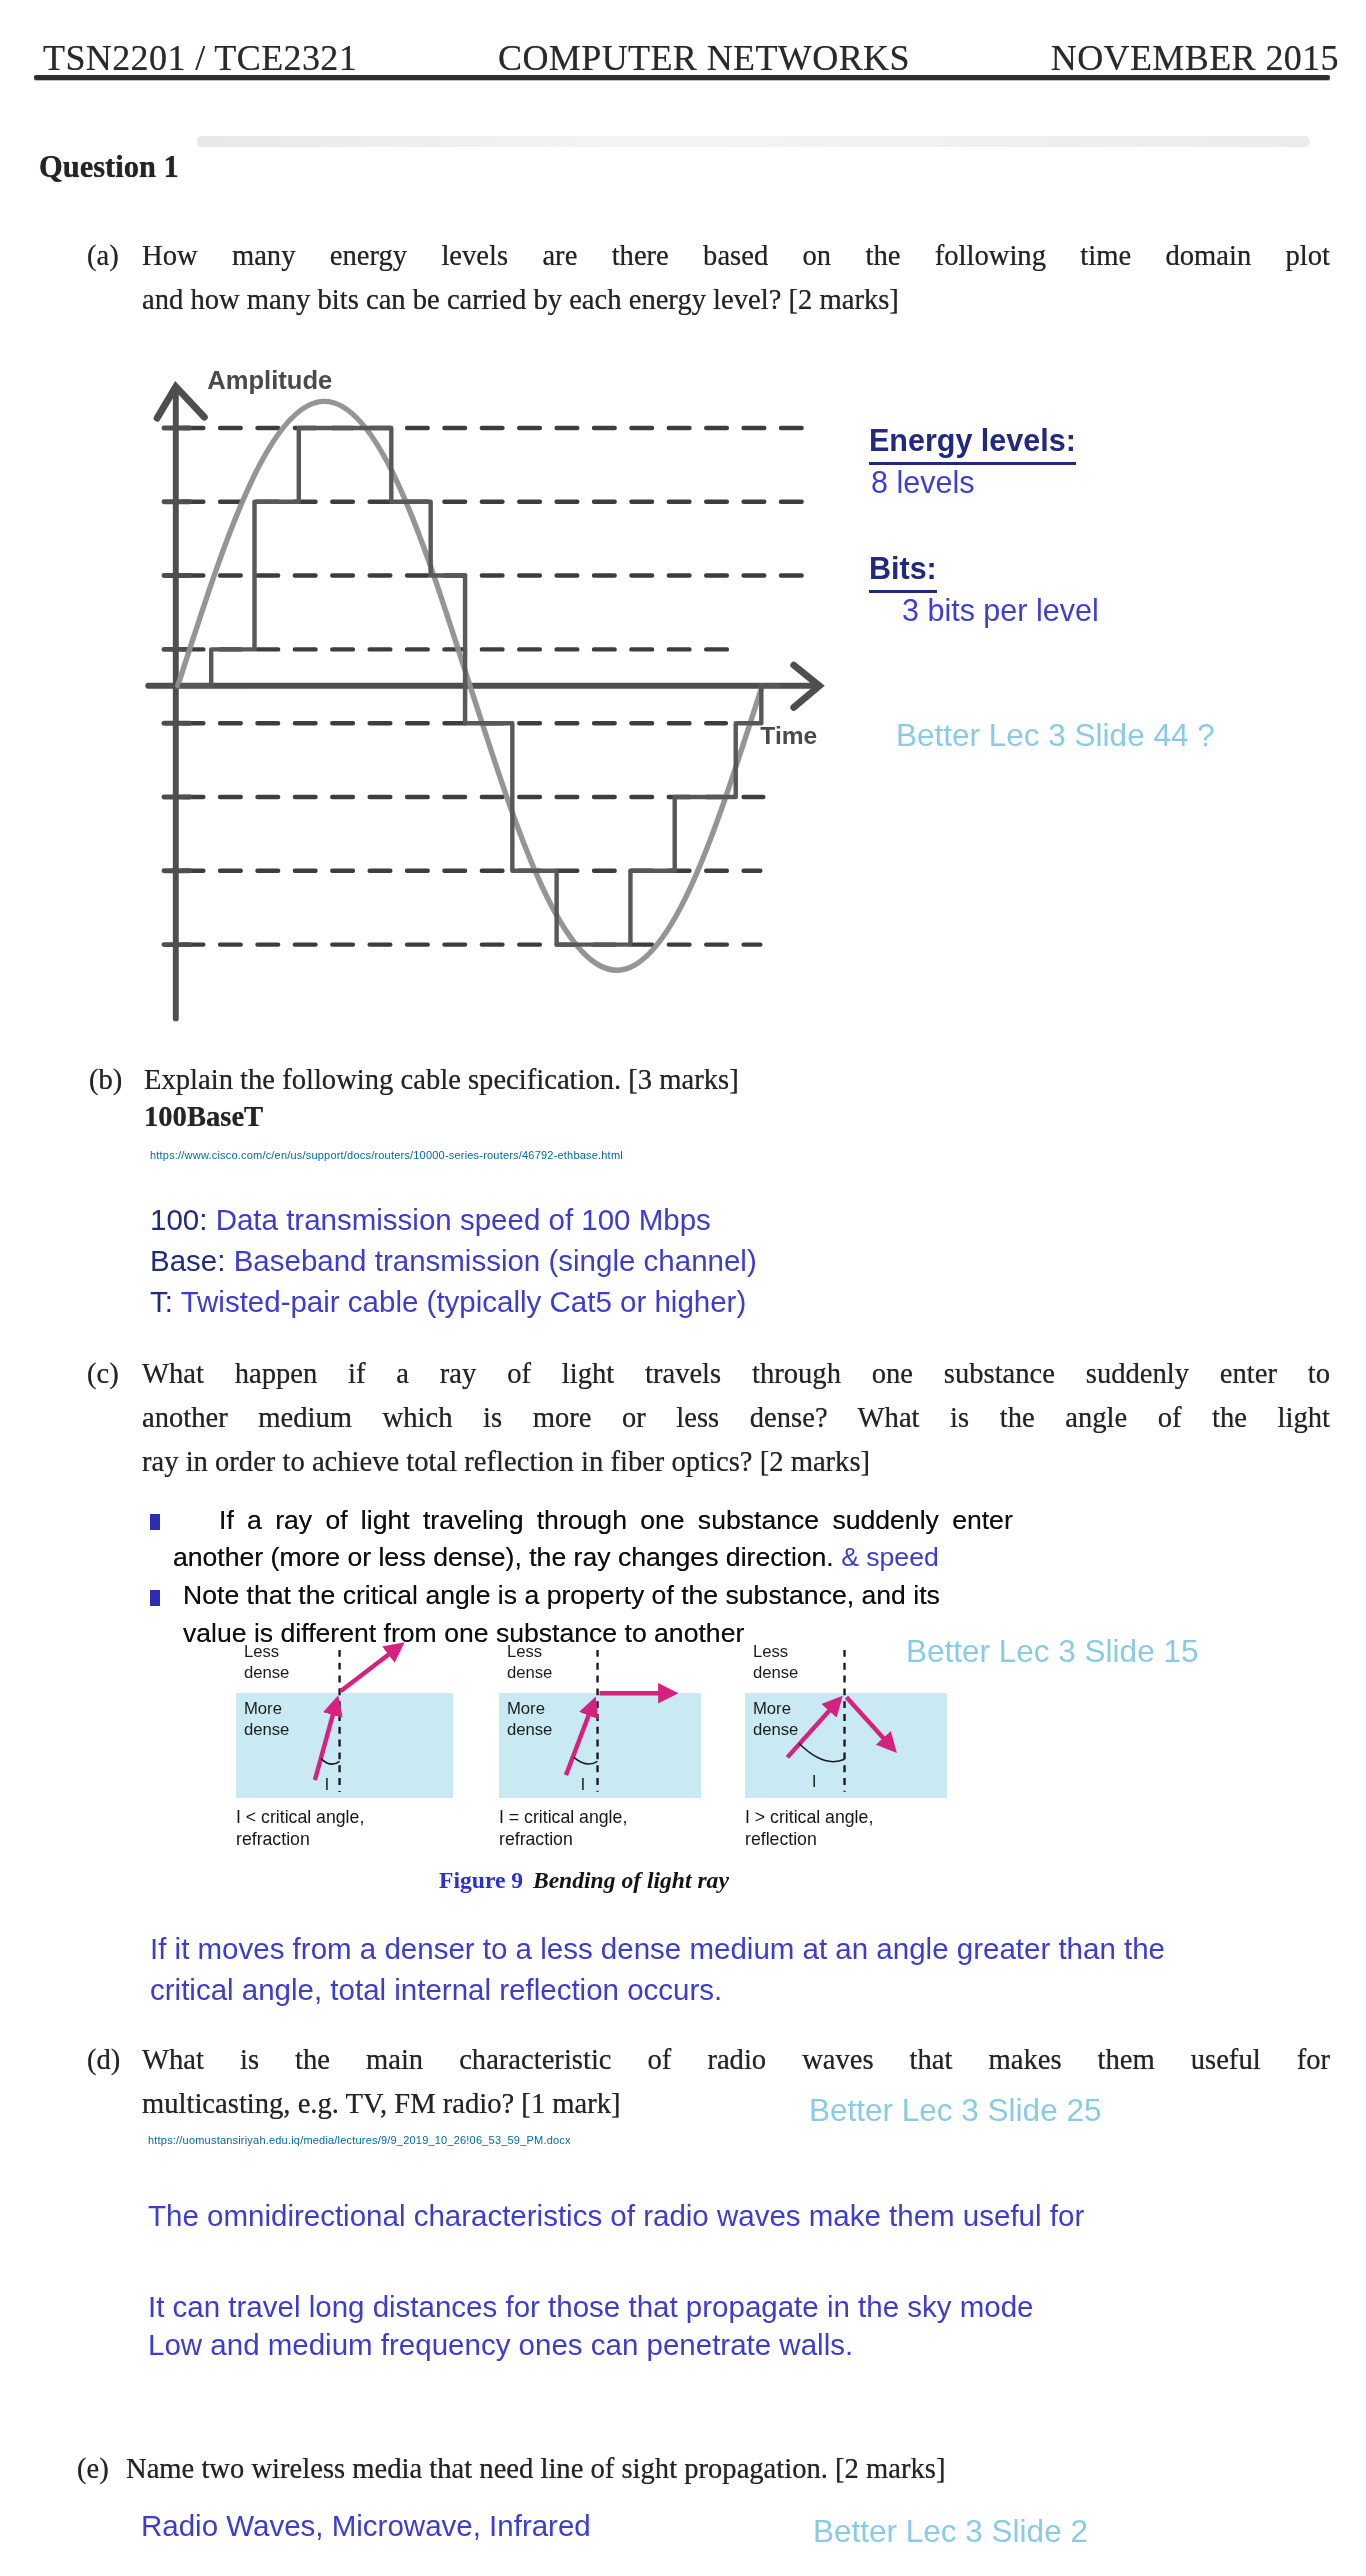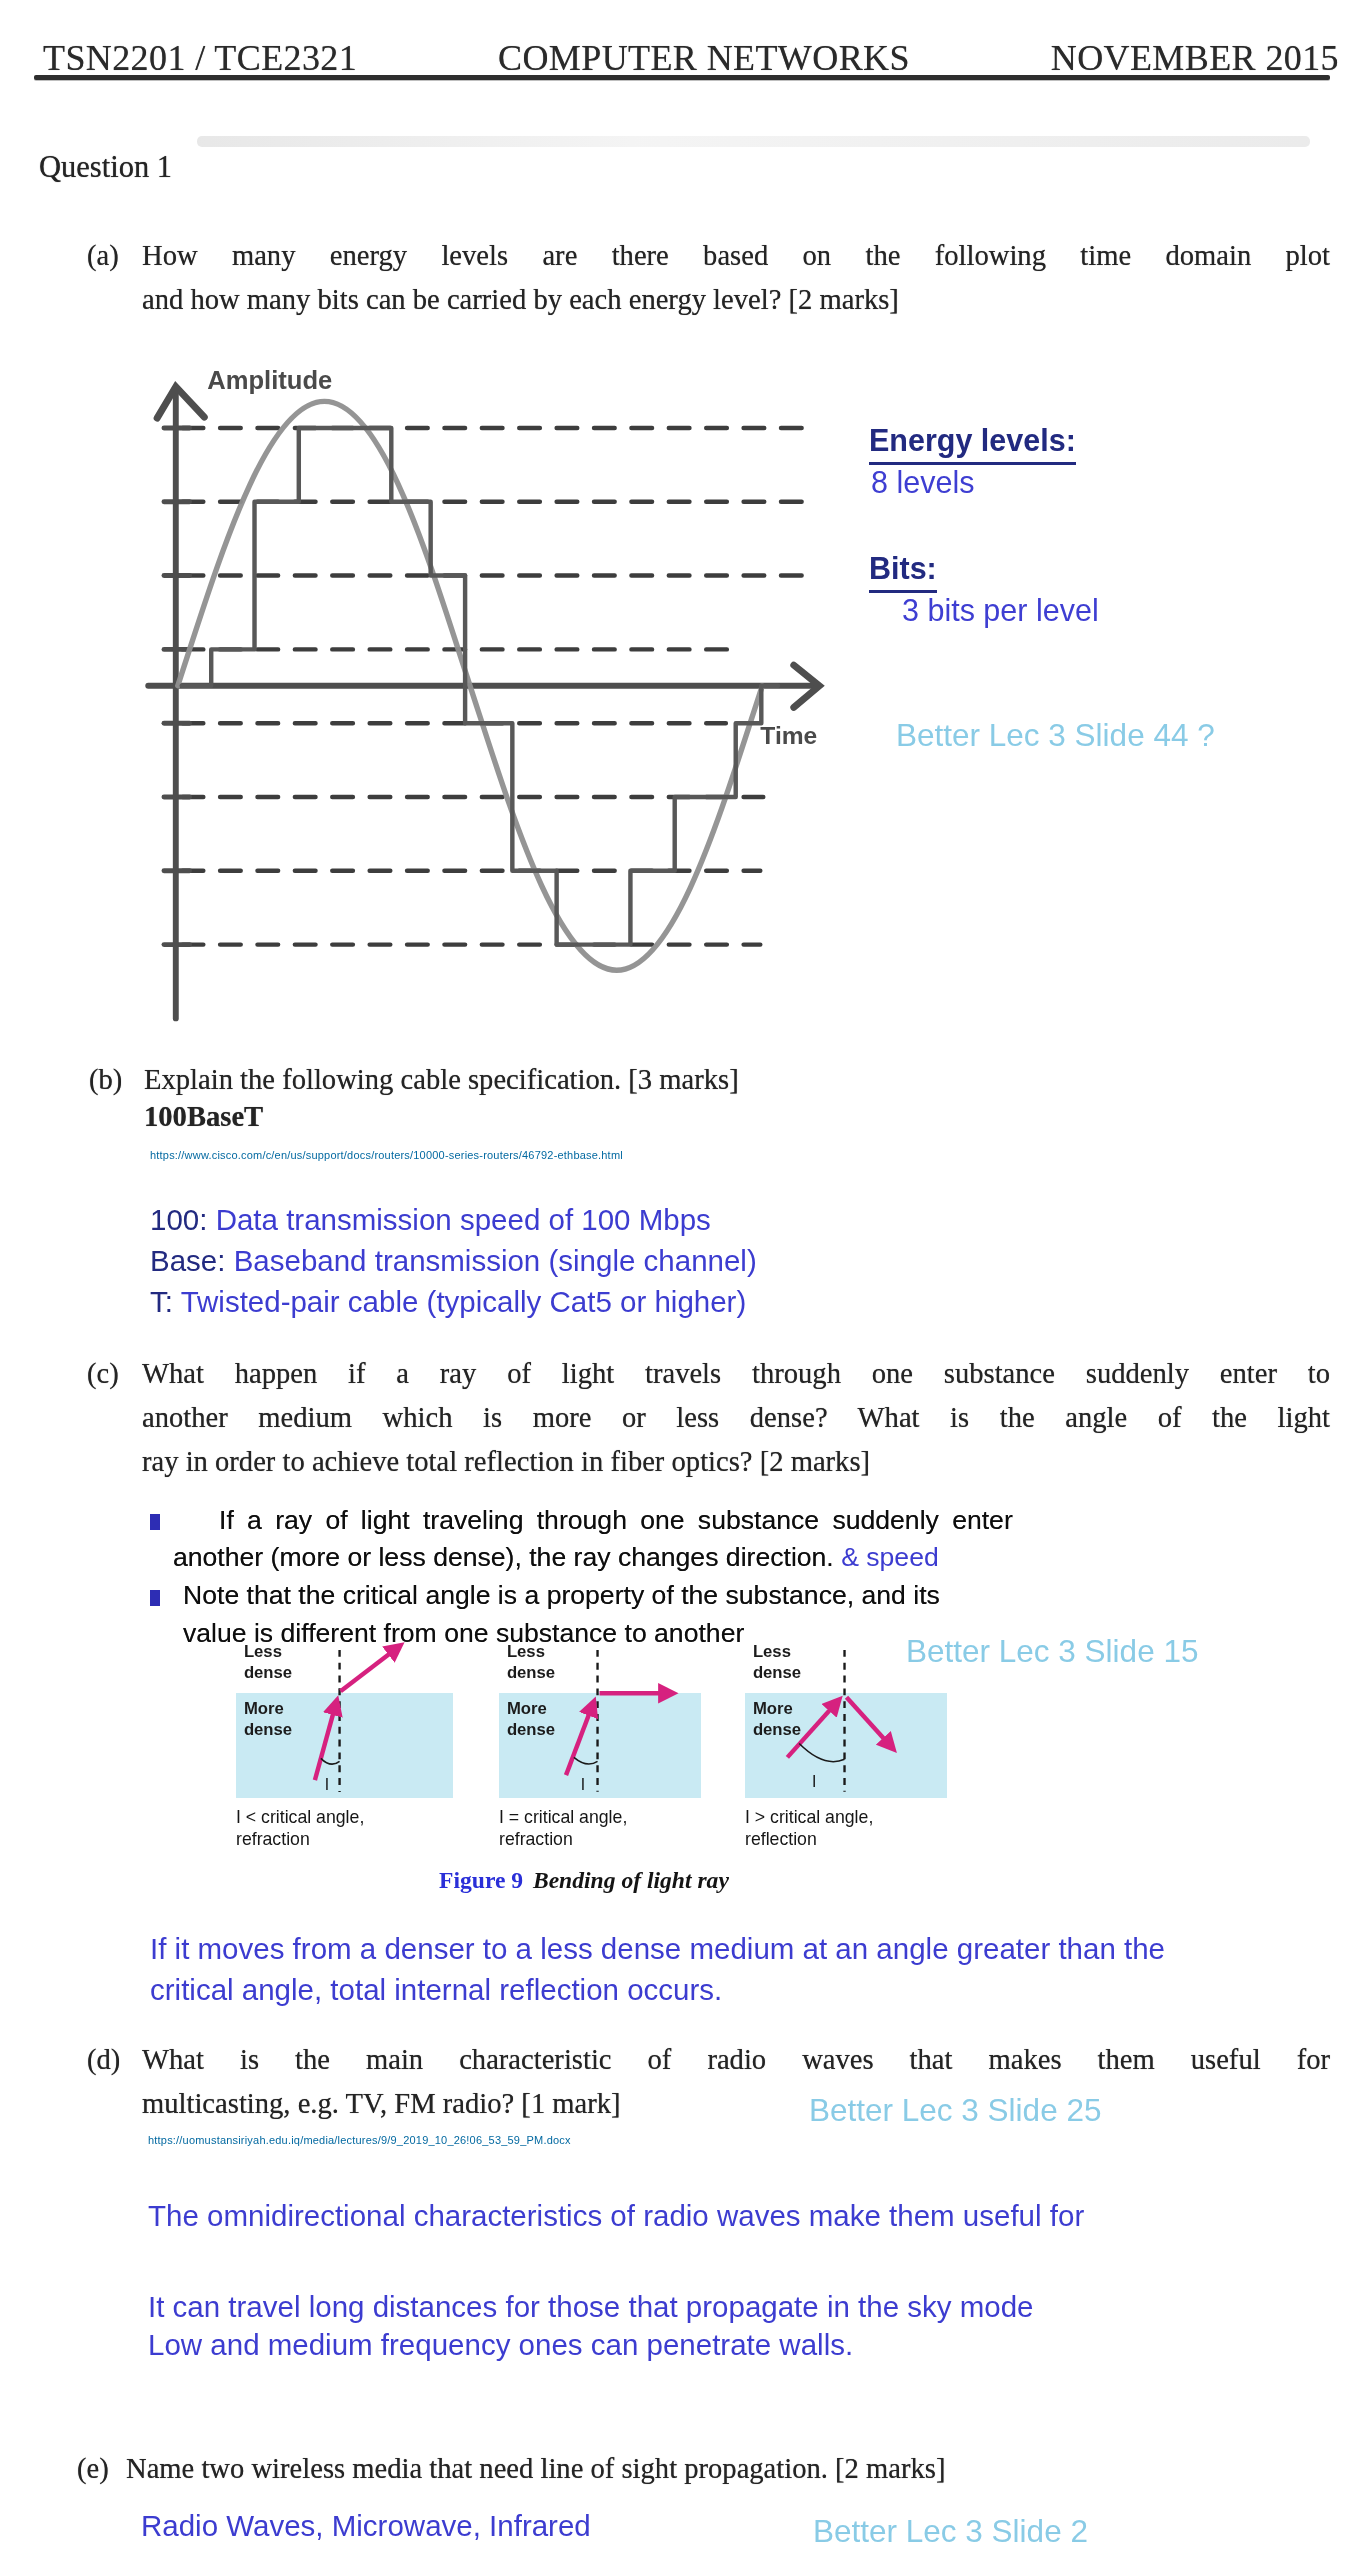--- a/index.html
+++ b/index.html
@@ -17,40 +17,40 @@
   .qlabel{width:55px;flex:0 0 55px;}
   .qtext{flex:1;}
   
   .hdr{left:43px;top:37px;width:1296px;display:flex;font-size:36px;
        letter-spacing:0.4px;color:#2a2a2a;text-shadow:0 0 0.7px rgba(20,20,20,.6);}
   .hdr .c{flex:1;text-align:center;}
   .hdr-rule{left:34px;top:75px;width:1296px;height:4.9px;background:#2e2e2e;
             border-radius:2px;box-shadow:0 1px 0 rgba(0,0,0,.25);}
   .smudge{left:197px;top:136px;width:1113px;height:10.8px;border-radius:4.9px;
           background:linear-gradient(90deg,rgba(110,110,110,.16),rgba(150,150,150,.10) 40%,rgba(120,120,120,.15));}
-  .qtitle{left:39px;top:150px;font-size:30.5px;font-weight:normal;
+  .qtitle{left:39px;top:150px;font-size:30.5px;font-weight:bold;
           text-shadow:0 0 0.8px rgba(10,10,10,.8);}
   
   .ans{font-family:"Liberation Sans", sans-serif;color:#3c3cd0;font-size:29.5px;line-height:37px;}
   .navy{color:#222a80;}
   .note{font-family:"Liberation Sans", sans-serif;color:#89cbe6;font-size:31.5px;}
   .url{font-family:"Liberation Sans", sans-serif;color:#0369a1;font-size:11px;letter-spacing:0.2px;}
   .u-lab{font-family:"Liberation Sans", sans-serif;font-weight:600;color:#222a80;font-size:30.5px;
          border-bottom:3px solid #222a80;padding-bottom:4px;display:inline-block;}
   .a-val{font-family:"Liberation Sans", sans-serif;color:#3e3ed2;font-size:30.5px;}
   
   .slide{font-family:"Liberation Sans", sans-serif;font-size:26.6px;color:#0d0d0d;
          text-shadow:0 0 0.5px rgba(0,0,0,.6);}
   .wsp{word-spacing:5.9px;}
   .bullet{width:9.8px;height:15.8px;background:#2d2db4;}
   .blue-inline{color:#3c3cd0;text-shadow:none;}
   
   .panel{width:217px;height:212px;}
   .panel .toplab,.panel .botlab{position:absolute;font-family:"Liberation Sans", sans-serif;
-        font-size:16.7px;line-height:20.7px;color:#1c1c1c;white-space:pre-line;z-index:3;font-weight:bold;}
+        font-size:16.7px;line-height:20.7px;color:#1c1c1c;white-space:pre-line;z-index:3;}
   .panel .toplab{left:7.9px;top:0px;}
   .panel .botlab{left:7.9px;top:57px;}
   .panel .sea{position:absolute;left:0;top:51px;width:100%;height:105px;background:#c9eaf3;z-index:1;}
   .panel svg{position:absolute;left:0;top:0;z-index:2;}
   .panel .cap{position:absolute;left:0;top:165px;width:100%;
         font-family:"Liberation Sans", sans-serif;font-size:17.7px;line-height:21.7px;
         color:#161616;white-space:pre-line;}
   .figcap{font-size:23.6px;font-weight:bold;}
   .figcap .fno{color:#2a2fd8;}
   .figcap .ftx{color:#141414;font-style:italic;margin-left:9.8px;}

